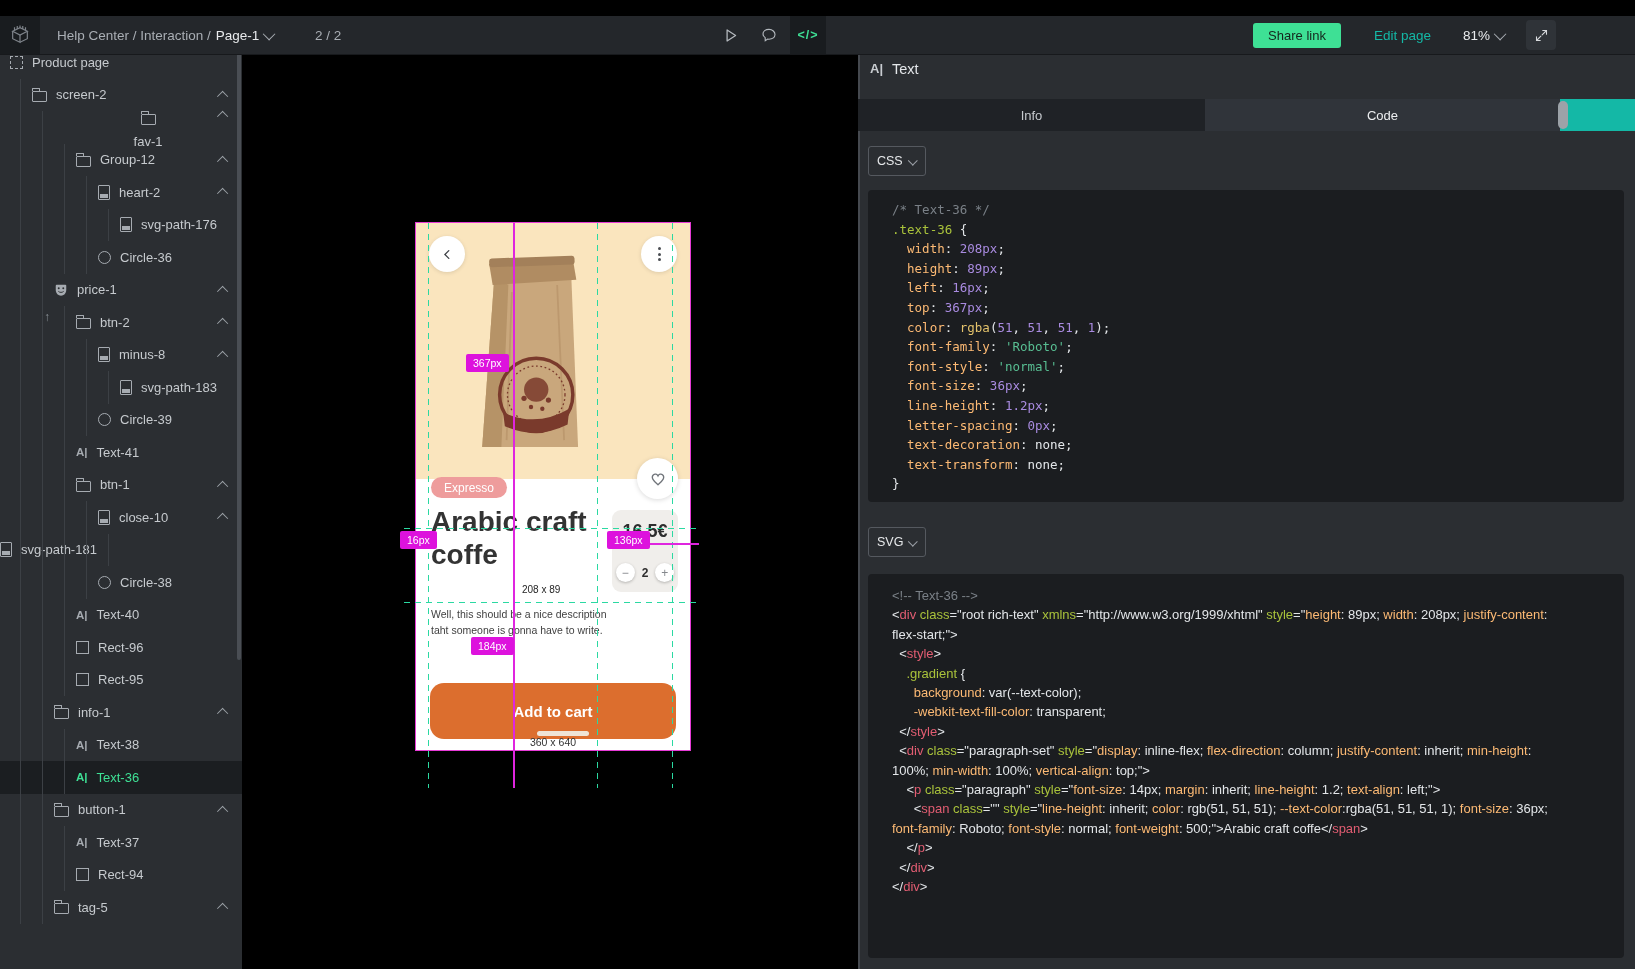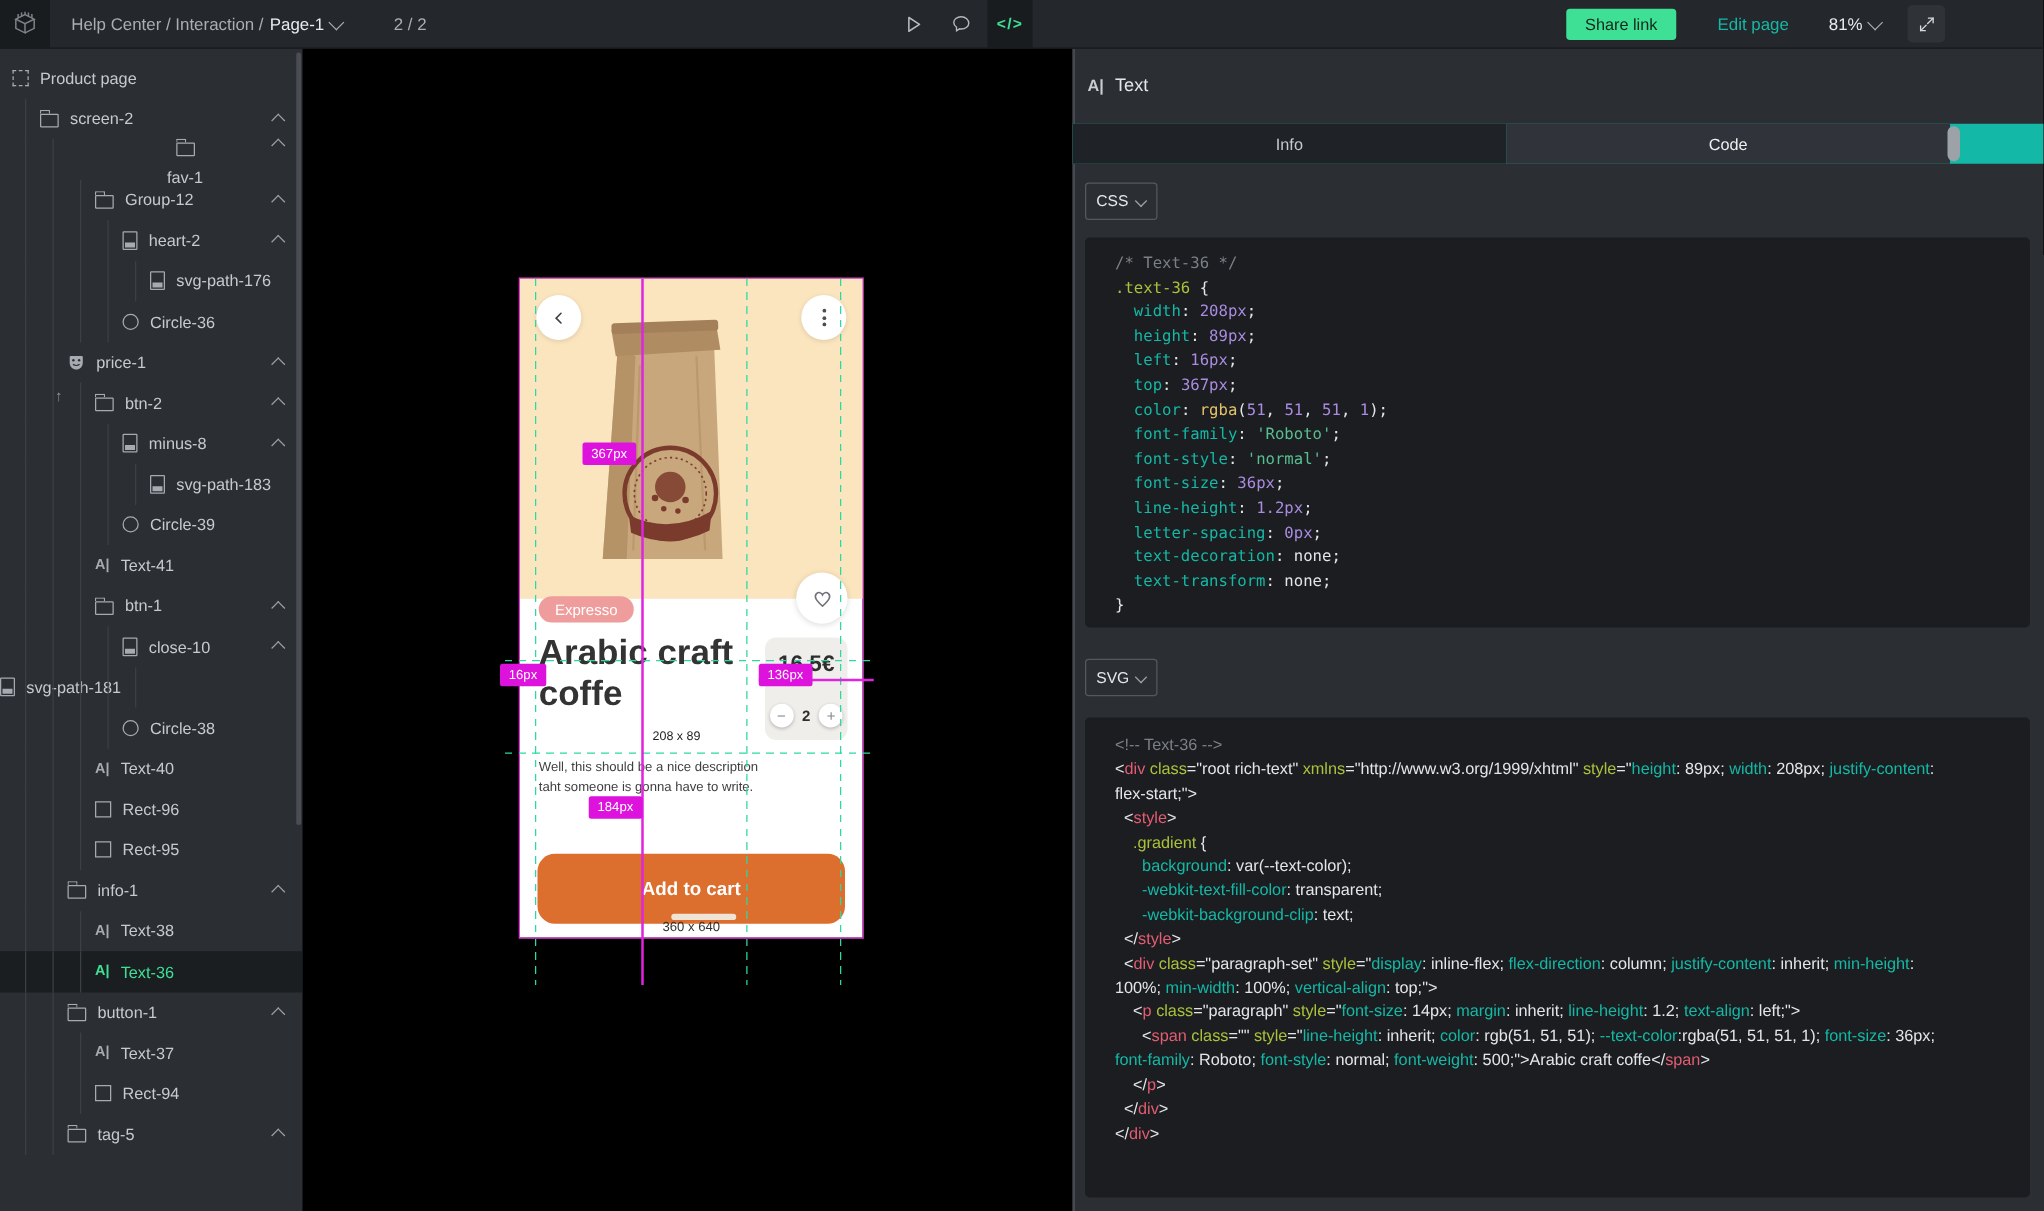--- a/index.html
+++ b/index.html
@@ -1,19 +1,19 @@
 <!DOCTYPE html>
 <html><head>
 <meta charset="utf-8">
 <style>
   html,body{margin:0;padding:0;background:#000;}
   .app{position:relative;width:1635px;height:969px;overflow:hidden;background:#000;
        font-family:"Liberation Sans",sans-serif;-webkit-font-smoothing:antialiased;}
   
-  .topbar{position:absolute;left:0;top:0;width:1635px;height:38px;background:#24272B;border-bottom:1px solid #17191C;z-index:40;}
+  .topbar{position:absolute;left:0;top:16px;width:1635px;height:38px;background:#24272B;border-bottom:1px solid #17191C;z-index:40;}
   .logo-box{position:absolute;left:0;top:0;width:40px;height:38px;background:#191C1F;display:flex;align-items:center;justify-content:center;}
   .crumbs{position:absolute;left:57px;top:0;height:38px;display:flex;align-items:center;font-size:13.5px;}
   .crumb-prefix{color:#A9AEB4;}
   .crumb-page{color:#E9EBED;margin-left:5px;}
   .caret-down{width:8px;height:8px;border-left:1.5px solid #A9AEB4;border-bottom:1.5px solid #A9AEB4;transform:rotate(-45deg) translateY(-2px);display:inline-block;margin-left:7px;}
   .page-counter{position:absolute;left:315px;top:0;height:38px;display:flex;align-items:center;color:#A9AEB4;font-size:13.5px;}
   .tb-btn{position:absolute;top:0;width:38px;height:38px;display:flex;align-items:center;justify-content:center;cursor:pointer;}
   .code-mode-box{position:absolute;left:790px;top:0;width:36px;height:38px;background:#191C1F;display:flex;align-items:center;justify-content:center;color:#3EE095;font-weight:bold;font-size:12.5px;letter-spacing:1px;}
   .share-btn{position:absolute;left:1253px;top:7px;width:88px;height:25px;background:#3EE095;border-radius:3px;color:#15251C;font-size:13px;display:flex;align-items:center;justify-content:center;cursor:pointer;}
   .edit-link{position:absolute;left:1374px;top:0;height:38px;display:flex;align-items:center;color:#14b8a6;font-size:13.5px;cursor:pointer;}
@@ -81,21 +81,21 @@
   .tab-scroll{position:absolute;left:700px;top:2px;width:10px;height:28px;background:#9CA2A8;border-radius:5px;}
   .select-box{position:absolute;left:10px;width:58px;height:30px;border:1px solid #55595F;border-radius:3px;display:flex;align-items:center;justify-content:space-between;padding:0 8px;box-sizing:border-box;color:#E6E8EA;font-size:12.5px;cursor:pointer;background:#2B2E32;}
   .select-box .caret-down{margin-left:4px;transform:rotate(-45deg) translateY(-1px);width:6px;height:6px;border-color:#9CA1A7;}
   .sel-css{top:108px;}
   .sel-svg{top:489px;}
   .code-block{position:absolute;left:10px;width:756px;background:#1B1D20;border-radius:4px;box-sizing:border-box;overflow:hidden;}
   .css-block{top:152px;height:312px;padding:10px 20px 10px 24px;font-family:"DejaVu Sans Mono",monospace;font-size:12.5px;line-height:19.6px;}
   .svg-block{top:536px;height:384px;padding:12px 68px 10px 24px;font-family:"Liberation Sans",sans-serif;font-size:13px;line-height:19.4px;}
   .cline{white-space:pre-wrap;word-break:break-word;}
   .tk-c{color:#7A8087;}.tk-s{color:#A9C23B;}.tk-a{color:#A9C23B;}
-  .tk-p{color:#14b8a6;}.tk-n{color:#A98BE0;}.tk-f{color:#E3C26B;}
+  .tk-p{color:#fdba74;}.tk-n{color:#A98BE0;}.tk-f{color:#E3C26B;}
   .tk-q{color:#58BE92;}.tk-w{color:#E3E6E9;}.tk-t{color:#E25D72;}
 </style>
 </head>
 <body>
 
 <div class="app">
 
   <div class="topbar">
     <div class="logo-box">
       <svg width="22" height="22" viewBox="0 0 24 24" fill="none" stroke="#7E838A" stroke-width="1.3">
@@ -480,21 +480,20 @@
       <span>SVG</span>
       <span class="caret-down"></span>
     </div>
     <div class="code-block svg-block">
         <div class="cline"><span class="tk-c">&lt;!-- Text-36 --&gt;</span></div>
         <div class="cline"><span class="tk-w">&lt;</span><span class="tk-t">div</span><span class="tk-w"> </span><span class="tk-a">class</span><span class="tk-w">="root rich-text" </span><span class="tk-a">xmlns</span><span class="tk-w">="http://www.w3.org/1999/xhtml" </span><span class="tk-a">style</span><span class="tk-w">="</span><span class="tk-p">height</span><span class="tk-w">: 89px; </span><span class="tk-p">width</span><span class="tk-w">: 208px; </span><span class="tk-p">justify-content</span><span class="tk-w">: flex-start;"&gt;</span></div>
         <div class="cline"><span class="tk-w">  &lt;</span><span class="tk-t">style</span><span class="tk-w">&gt;</span></div>
         <div class="cline"><span class="tk-s">    .gradient</span><span class="tk-w"> {</span></div>
         <div class="cline"><span class="tk-p">      background</span><span class="tk-w">: var(--text-color);</span></div>
         <div class="cline"><span class="tk-p">      -webkit-text-fill-color</span><span class="tk-w">: transparent;</span></div>
-        <div class="cline"><span class="tk-p">      -webkit-background-clip</span><span class="tk-w">: text;</span></div>
         <div class="cline"><span class="tk-w">  &lt;/</span><span class="tk-t">style</span><span class="tk-w">&gt;</span></div>
         <div class="cline"><span class="tk-w">  &lt;</span><span class="tk-t">div</span><span class="tk-w"> </span><span class="tk-a">class</span><span class="tk-w">="paragraph-set" </span><span class="tk-a">style</span><span class="tk-w">="</span><span class="tk-p">display</span><span class="tk-w">: inline-flex; </span><span class="tk-p">flex-direction</span><span class="tk-w">: column; </span><span class="tk-p">justify-content</span><span class="tk-w">: inherit; </span><span class="tk-p">min-height</span><span class="tk-w">: 100%; </span><span class="tk-p">min-width</span><span class="tk-w">: 100%; </span><span class="tk-p">vertical-align</span><span class="tk-w">: top;"&gt;</span></div>
         <div class="cline"><span class="tk-w">    &lt;</span><span class="tk-t">p</span><span class="tk-w"> </span><span class="tk-a">class</span><span class="tk-w">="paragraph" </span><span class="tk-a">style</span><span class="tk-w">="</span><span class="tk-p">font-size</span><span class="tk-w">: 14px; </span><span class="tk-p">margin</span><span class="tk-w">: inherit; </span><span class="tk-p">line-height</span><span class="tk-w">: 1.2; </span><span class="tk-p">text-align</span><span class="tk-w">: left;"&gt;</span></div>
         <div class="cline"><span class="tk-w">      &lt;</span><span class="tk-t">span</span><span class="tk-w"> </span><span class="tk-a">class</span><span class="tk-w">="" </span><span class="tk-a">style</span><span class="tk-w">="</span><span class="tk-p">line-height</span><span class="tk-w">: inherit; </span><span class="tk-p">color</span><span class="tk-w">: rgb(51, 51, 51); </span><span class="tk-p">--text-color</span><span class="tk-w">:rgba(51, 51, 51, 1); </span><span class="tk-p">font-size</span><span class="tk-w">: 36px; </span><span class="tk-p">font-family</span><span class="tk-w">: Roboto; </span><span class="tk-p">font-style</span><span class="tk-w">: normal; </span><span class="tk-p">font-weight</span><span class="tk-w">: 500;"&gt;Arabic craft coffe&lt;/</span><span class="tk-t">span</span><span class="tk-w">&gt;</span></div>
         <div class="cline"><span class="tk-w">    &lt;/</span><span class="tk-t">p</span><span class="tk-w">&gt;</span></div>
         <div class="cline"><span class="tk-w">  &lt;/</span><span class="tk-t">div</span><span class="tk-w">&gt;</span></div>
         <div class="cline"><span class="tk-w">&lt;/</span><span class="tk-t">div</span><span class="tk-w">&gt;</span></div>
       </div>
   </div>
 

